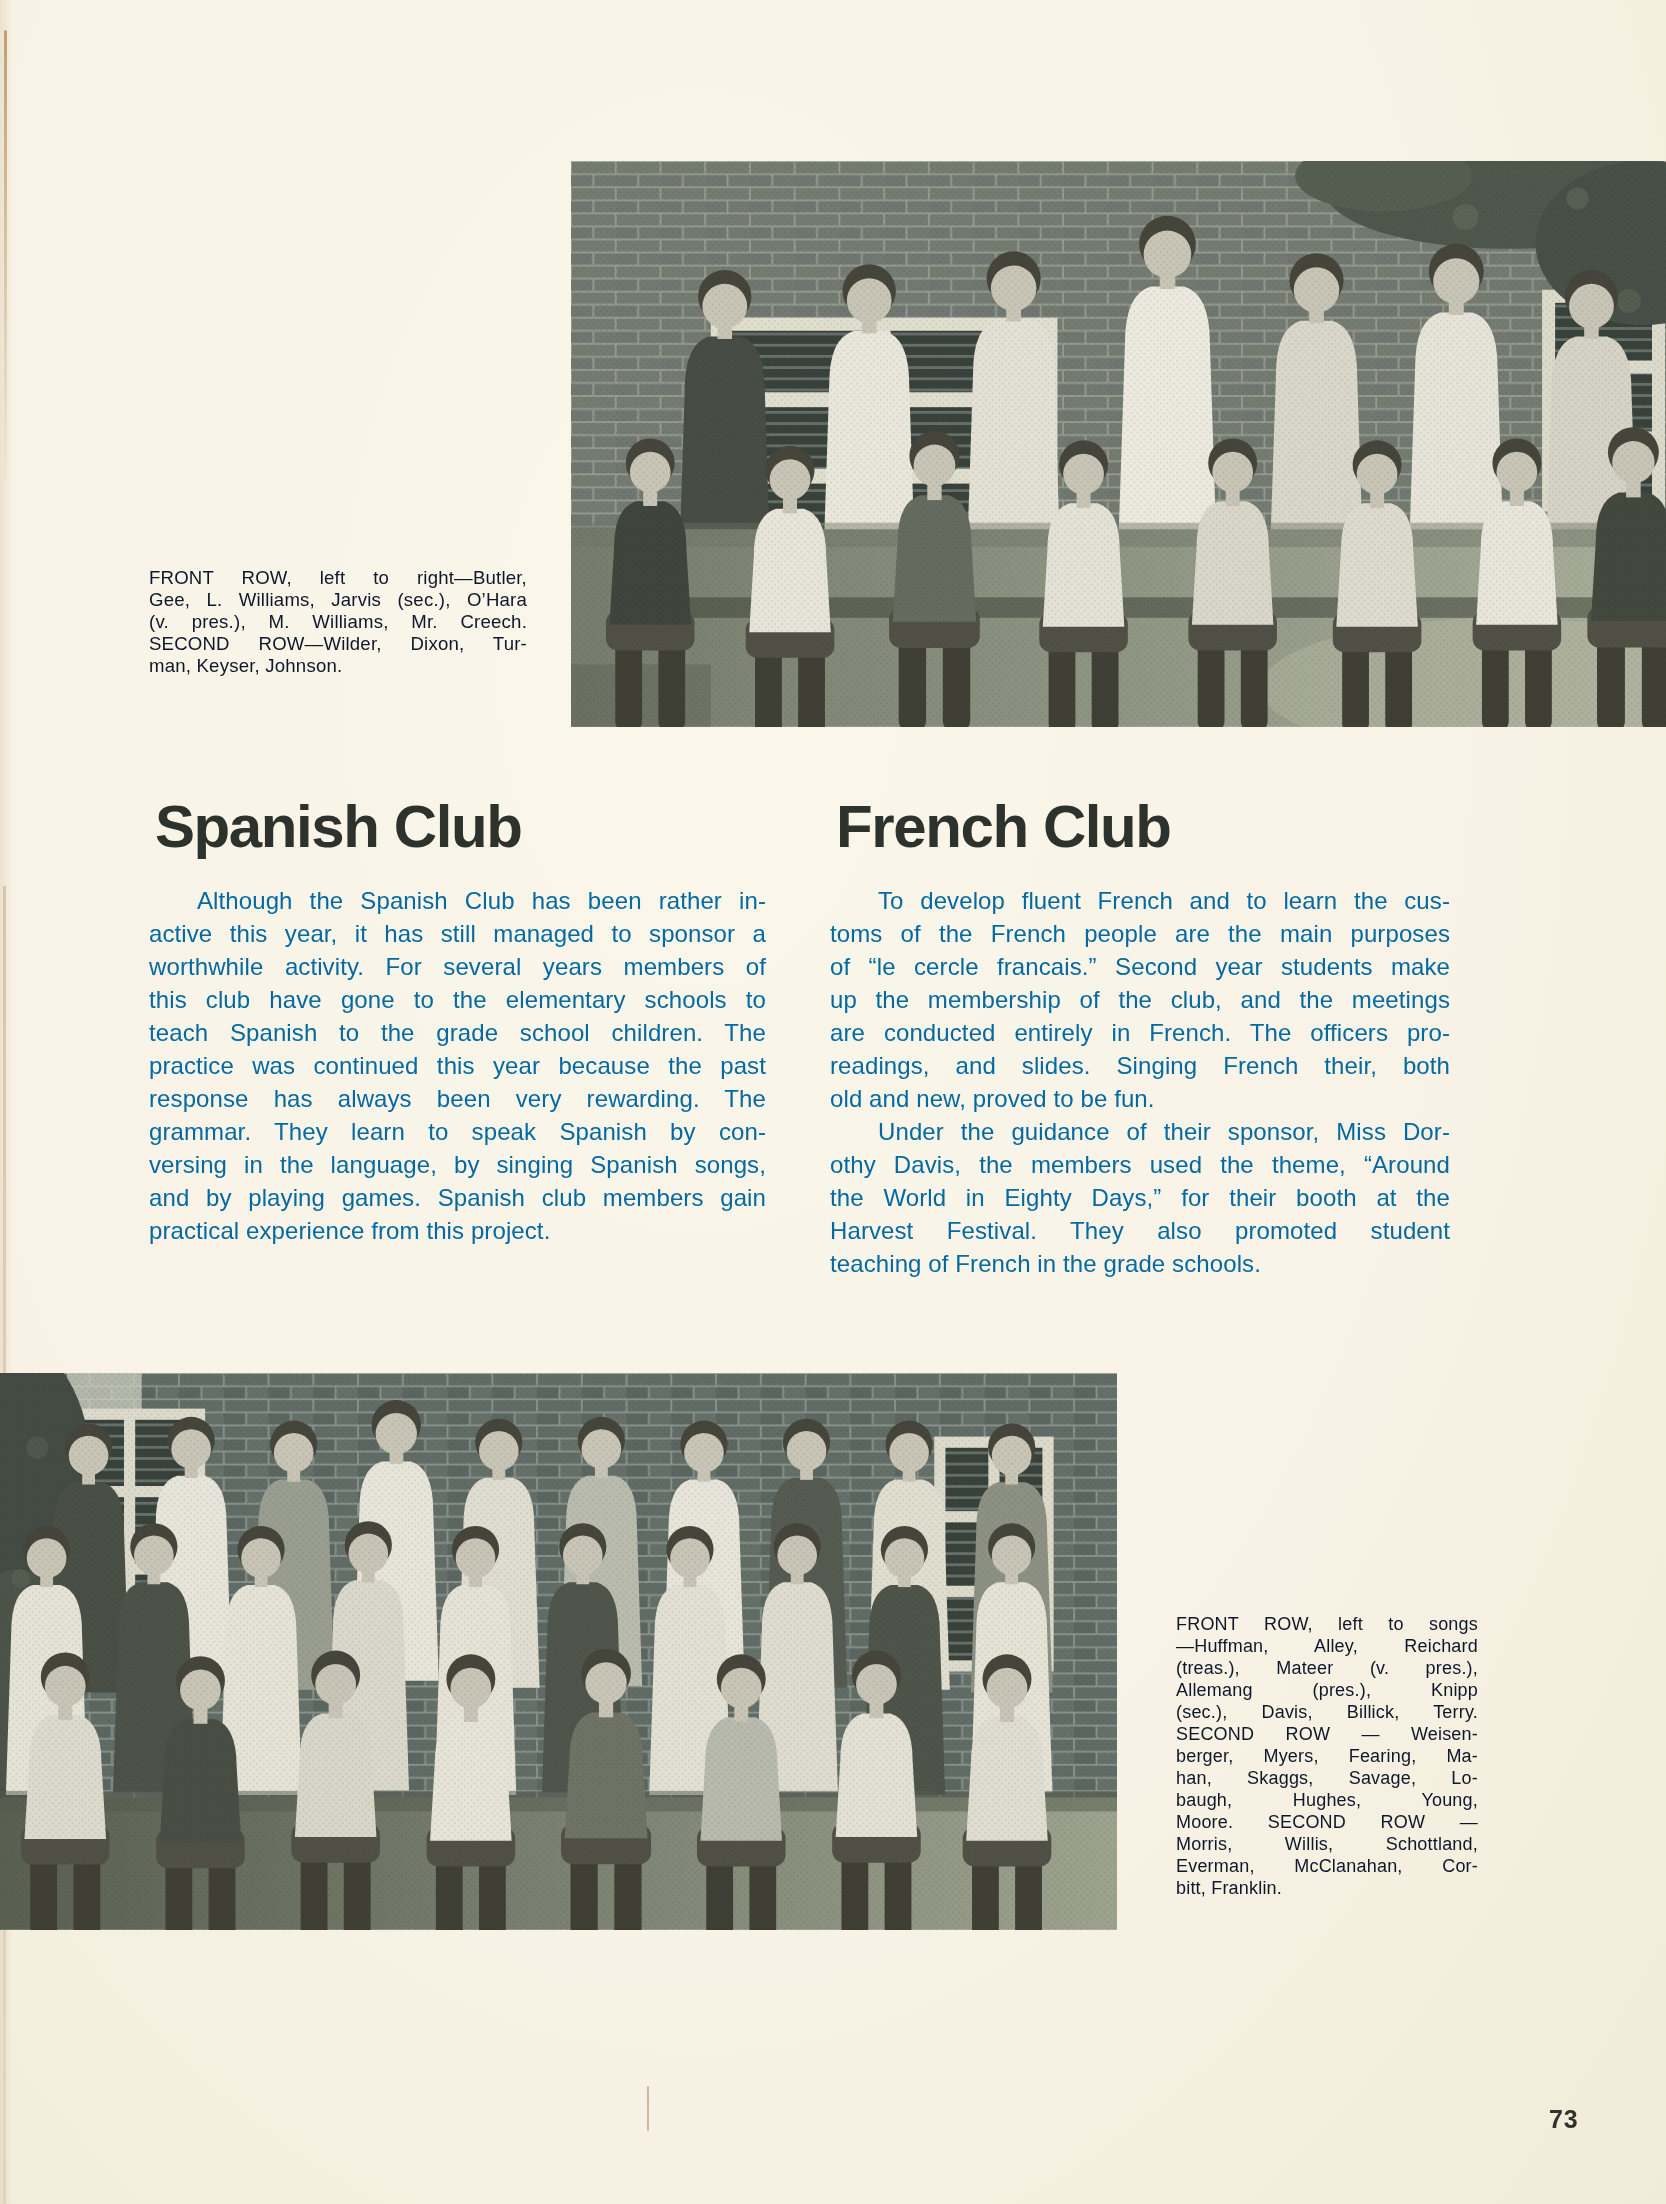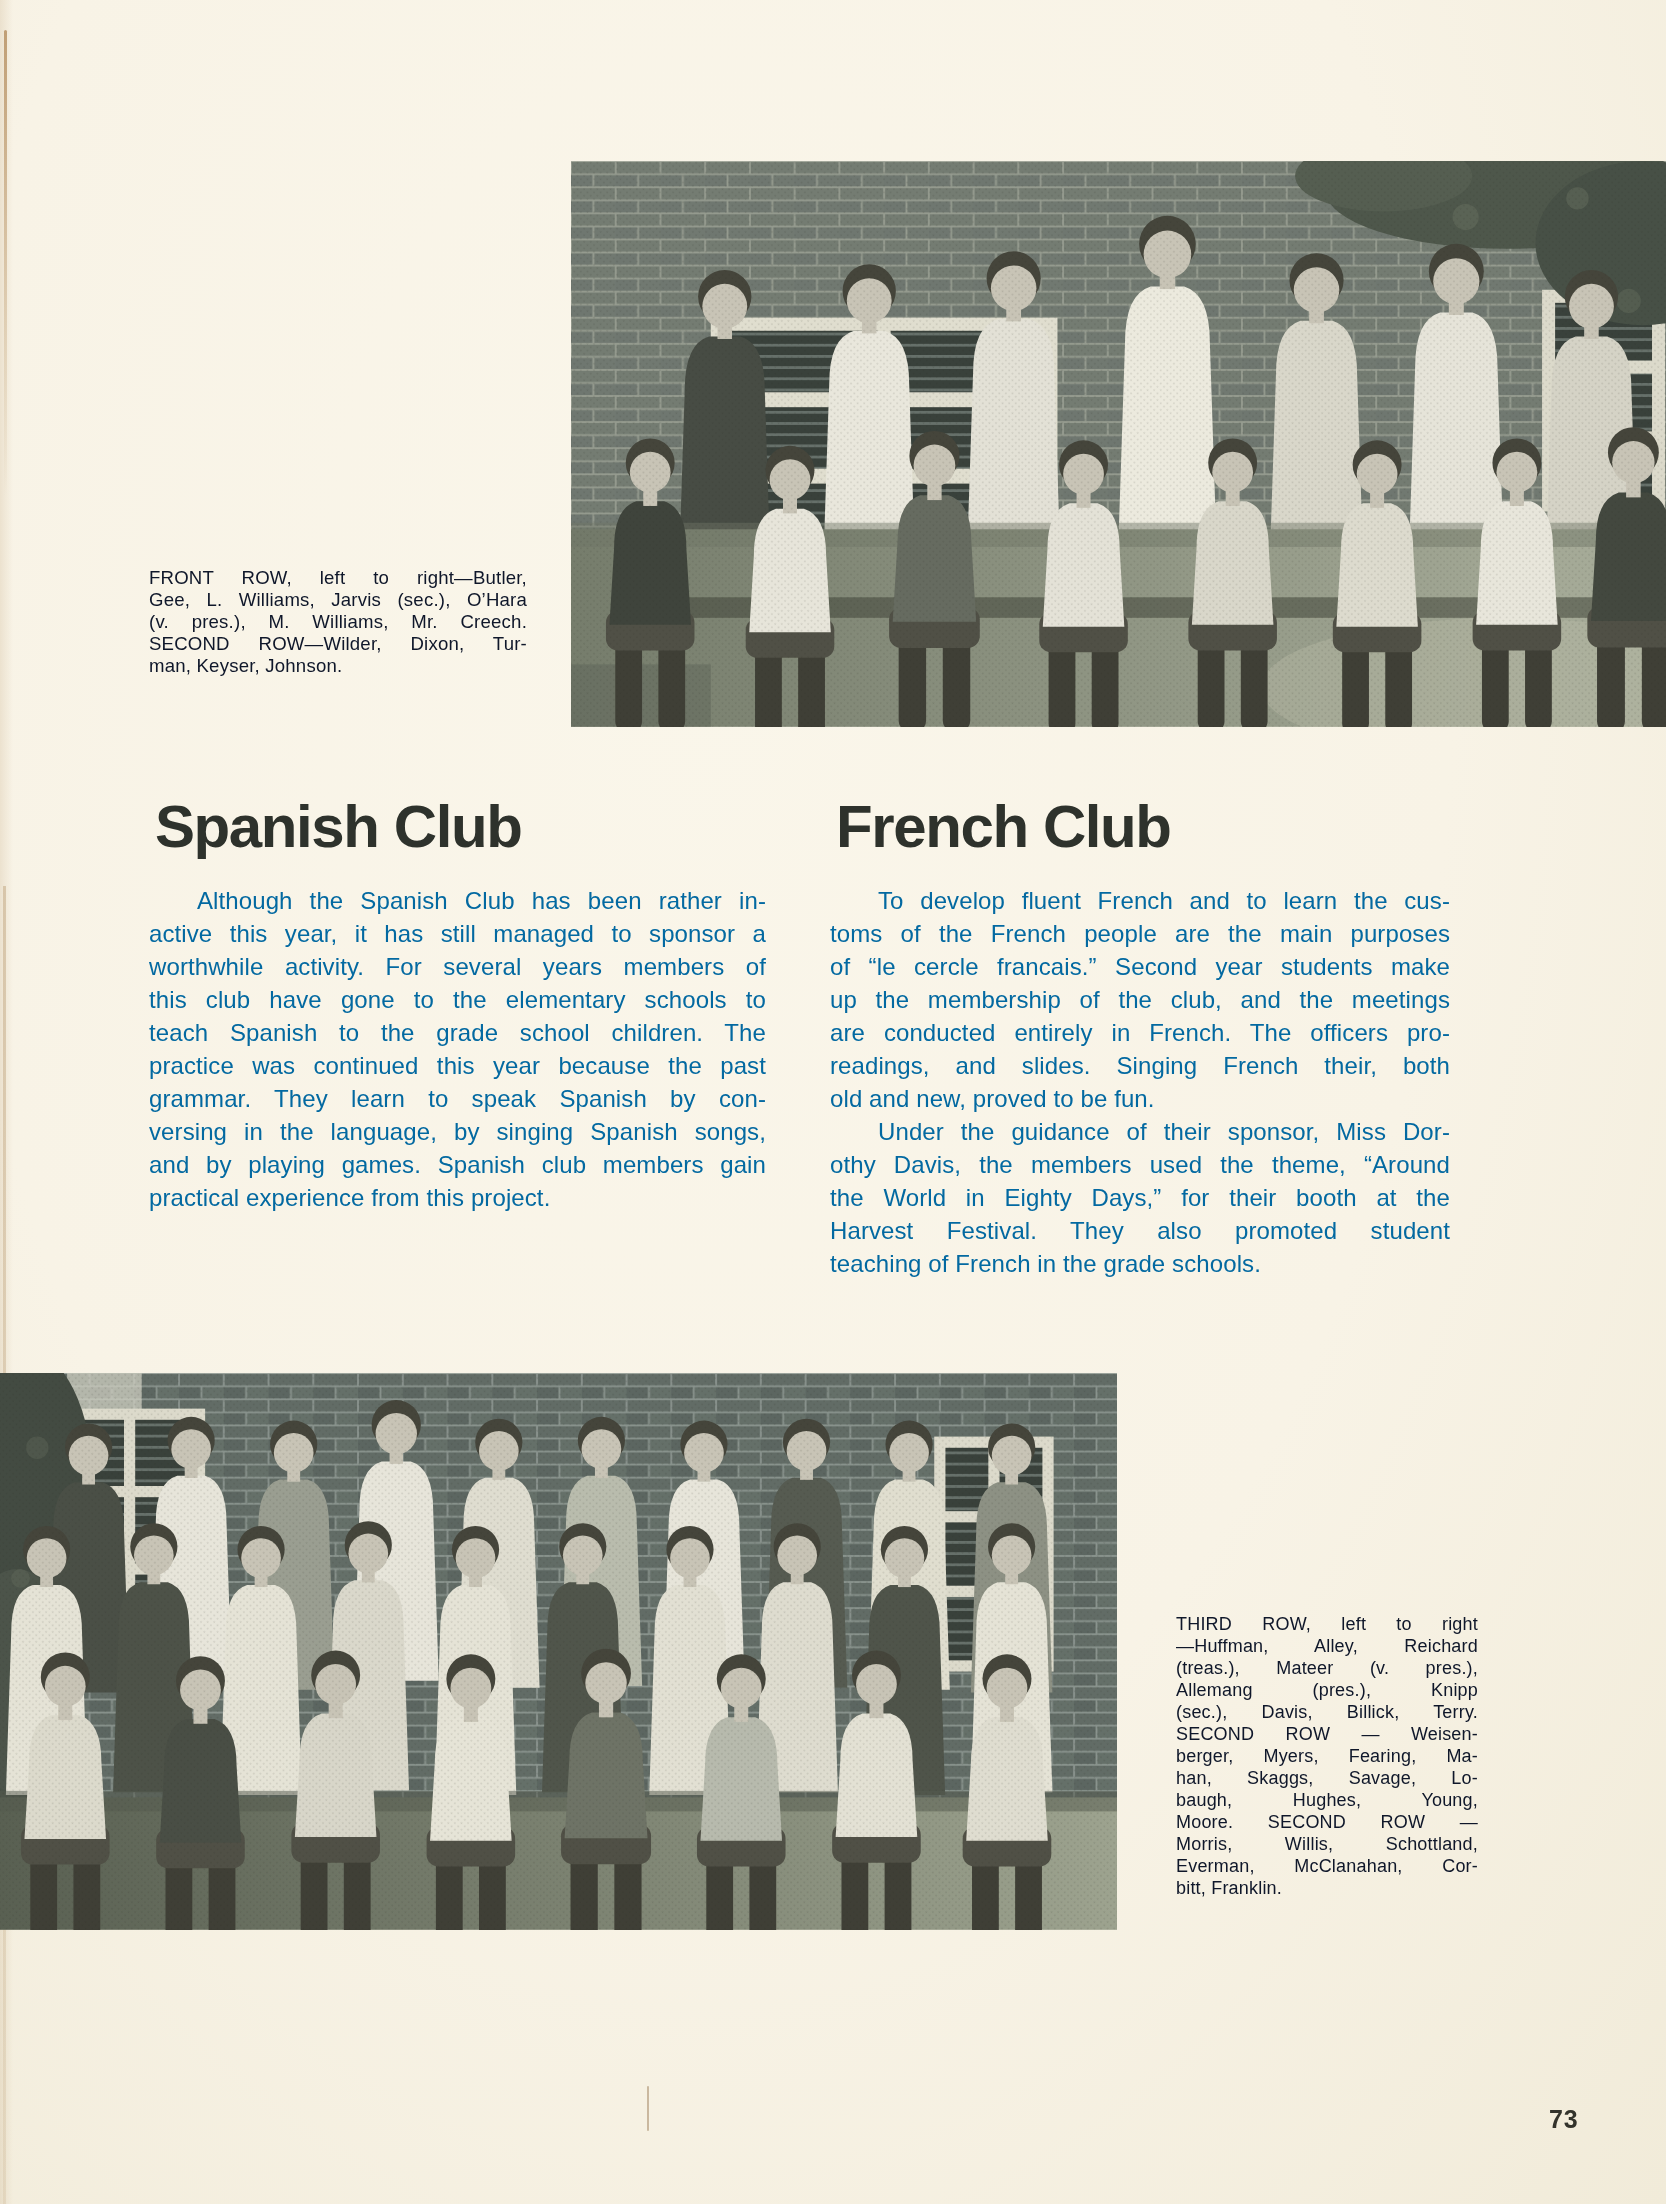--- a/index.html
+++ b/index.html
@@ -171,20 +171,21 @@
 <h1 class="abs club-heading heading-spanish">Spanish Club</h1>
 <h1 class="abs club-heading heading-french">French Club</h1>
 
 <div class="abs body-col body-col-1">
     <div class="tline tline-indent">Although the Spanish Club has been rather in-</div>
     <div class="tline">active this year, it has still managed to sponsor a</div>
     <div class="tline">worthwhile activity. For several years members of</div>
     <div class="tline">this club have gone to the elementary schools to</div>
     <div class="tline">teach Spanish to the grade school children. The</div>
     <div class="tline">practice was continued this year because the past</div>
+    <div class="tline">response has always been very rewarding. The</div>
     <div class="tline">grammar. They learn to speak Spanish by con-</div>
     <div class="tline">versing in the language, by singing Spanish songs,</div>
     <div class="tline">and by playing games. Spanish club members gain</div>
     <div class="tline tline-last">practical experience from this project.</div>
   </div>
 
 <div class="abs body-col body-col-2">
   <div>
       <div class="tline tline-indent">To develop fluent French and to learn the cus-</div>
       <div class="tline">toms of the French people are the main purposes</div>
@@ -266,21 +267,21 @@
     <use href="#p-sit" transform="translate(505,304) scale(1.25)" color="#e6e4d7"></use>
     <use href="#p-sit" transform="translate(650,298) scale(1.27)" color="#6e7366"></use>
     <use href="#p-sit" transform="translate(795,304) scale(1.25)" color="#b7baad"></use>
     <use href="#p-sit" transform="translate(940,300) scale(1.25)" color="#e3e1d4"></use>
     <use href="#p-sit" transform="translate(1080,304) scale(1.25)" color="#dfddd0"></use>
     <rect width="1198" height="597" fill="url(#ht)"></rect>
   </svg>
 </figure>
 
 <div class="abs caption caption-2">
-    <div class="tline">THIRD ROW, left to right</div>
+    <div class="tline">FRONT ROW, left to songs</div>
     <div class="tline">—Huffman, Alley, Reichard</div>
     <div class="tline">(treas.), Mateer (v. pres.),</div>
     <div class="tline">Allemang (pres.), Knipp</div>
     <div class="tline">(sec.), Davis, Billick, Terry.</div>
     <div class="tline">SECOND ROW — Weisen-</div>
     <div class="tline">berger, Myers, Fearing, Ma-</div>
     <div class="tline">han, Skaggs, Savage, Lo-</div>
     <div class="tline">baugh, Hughes, Young,</div>
     <div class="tline">Moore. SECOND ROW —</div>
     <div class="tline">Morris, Willis, Schottland,</div>

